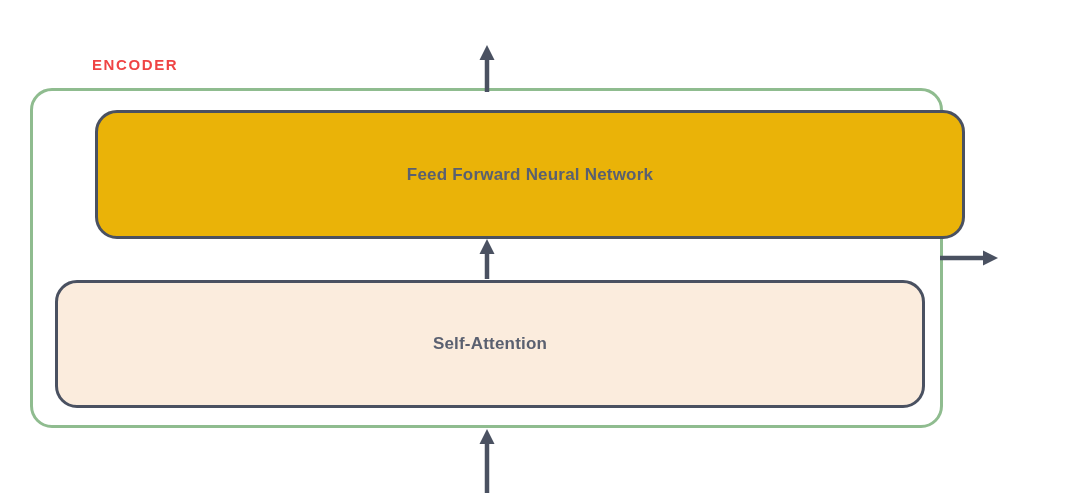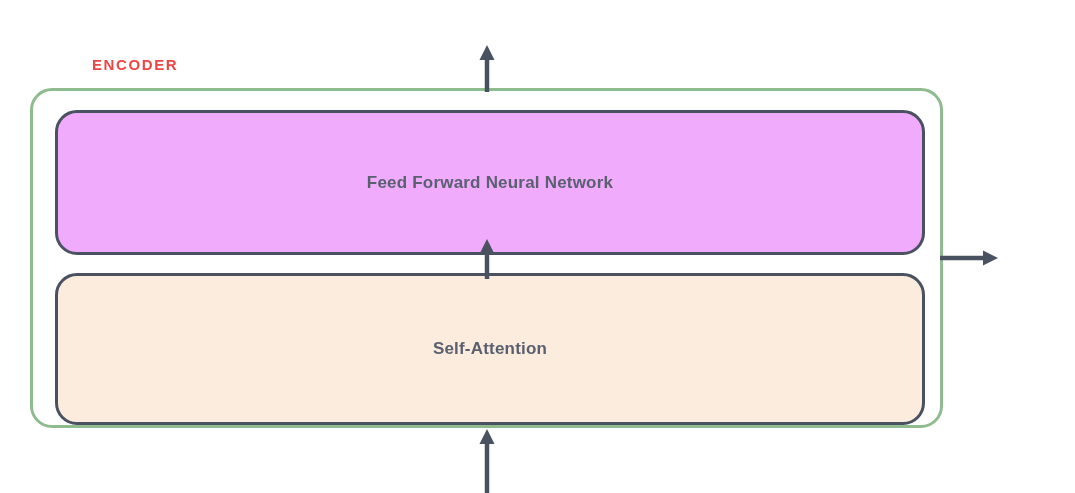--- a/index.html
+++ b/index.html
@@ -53,26 +53,27 @@
     width: 870px;
     box-sizing: border-box;
     border: 3px solid #4a5161;
     border-radius: 22px;
     display: flex;
     align-items: center;
     justify-content: center;
   }
   #ffn-box {
     top: 110px;
-    height: 145px;
-    background: #f0abfc;
+    height: 129px;
+    background: #eab308;
+    margin-left: 40px;
   }
   #attention-box {
-    top: 273px;
-    height: 152px;
+    top: 280px;
+    height: 128px;
     background: #fbecdd;
   }
   .layer-label {
     font-size: 17px;
     font-weight: 700;
     color: #5a6070;
     letter-spacing: 0.2px;
     white-space: nowrap;
   }
 

